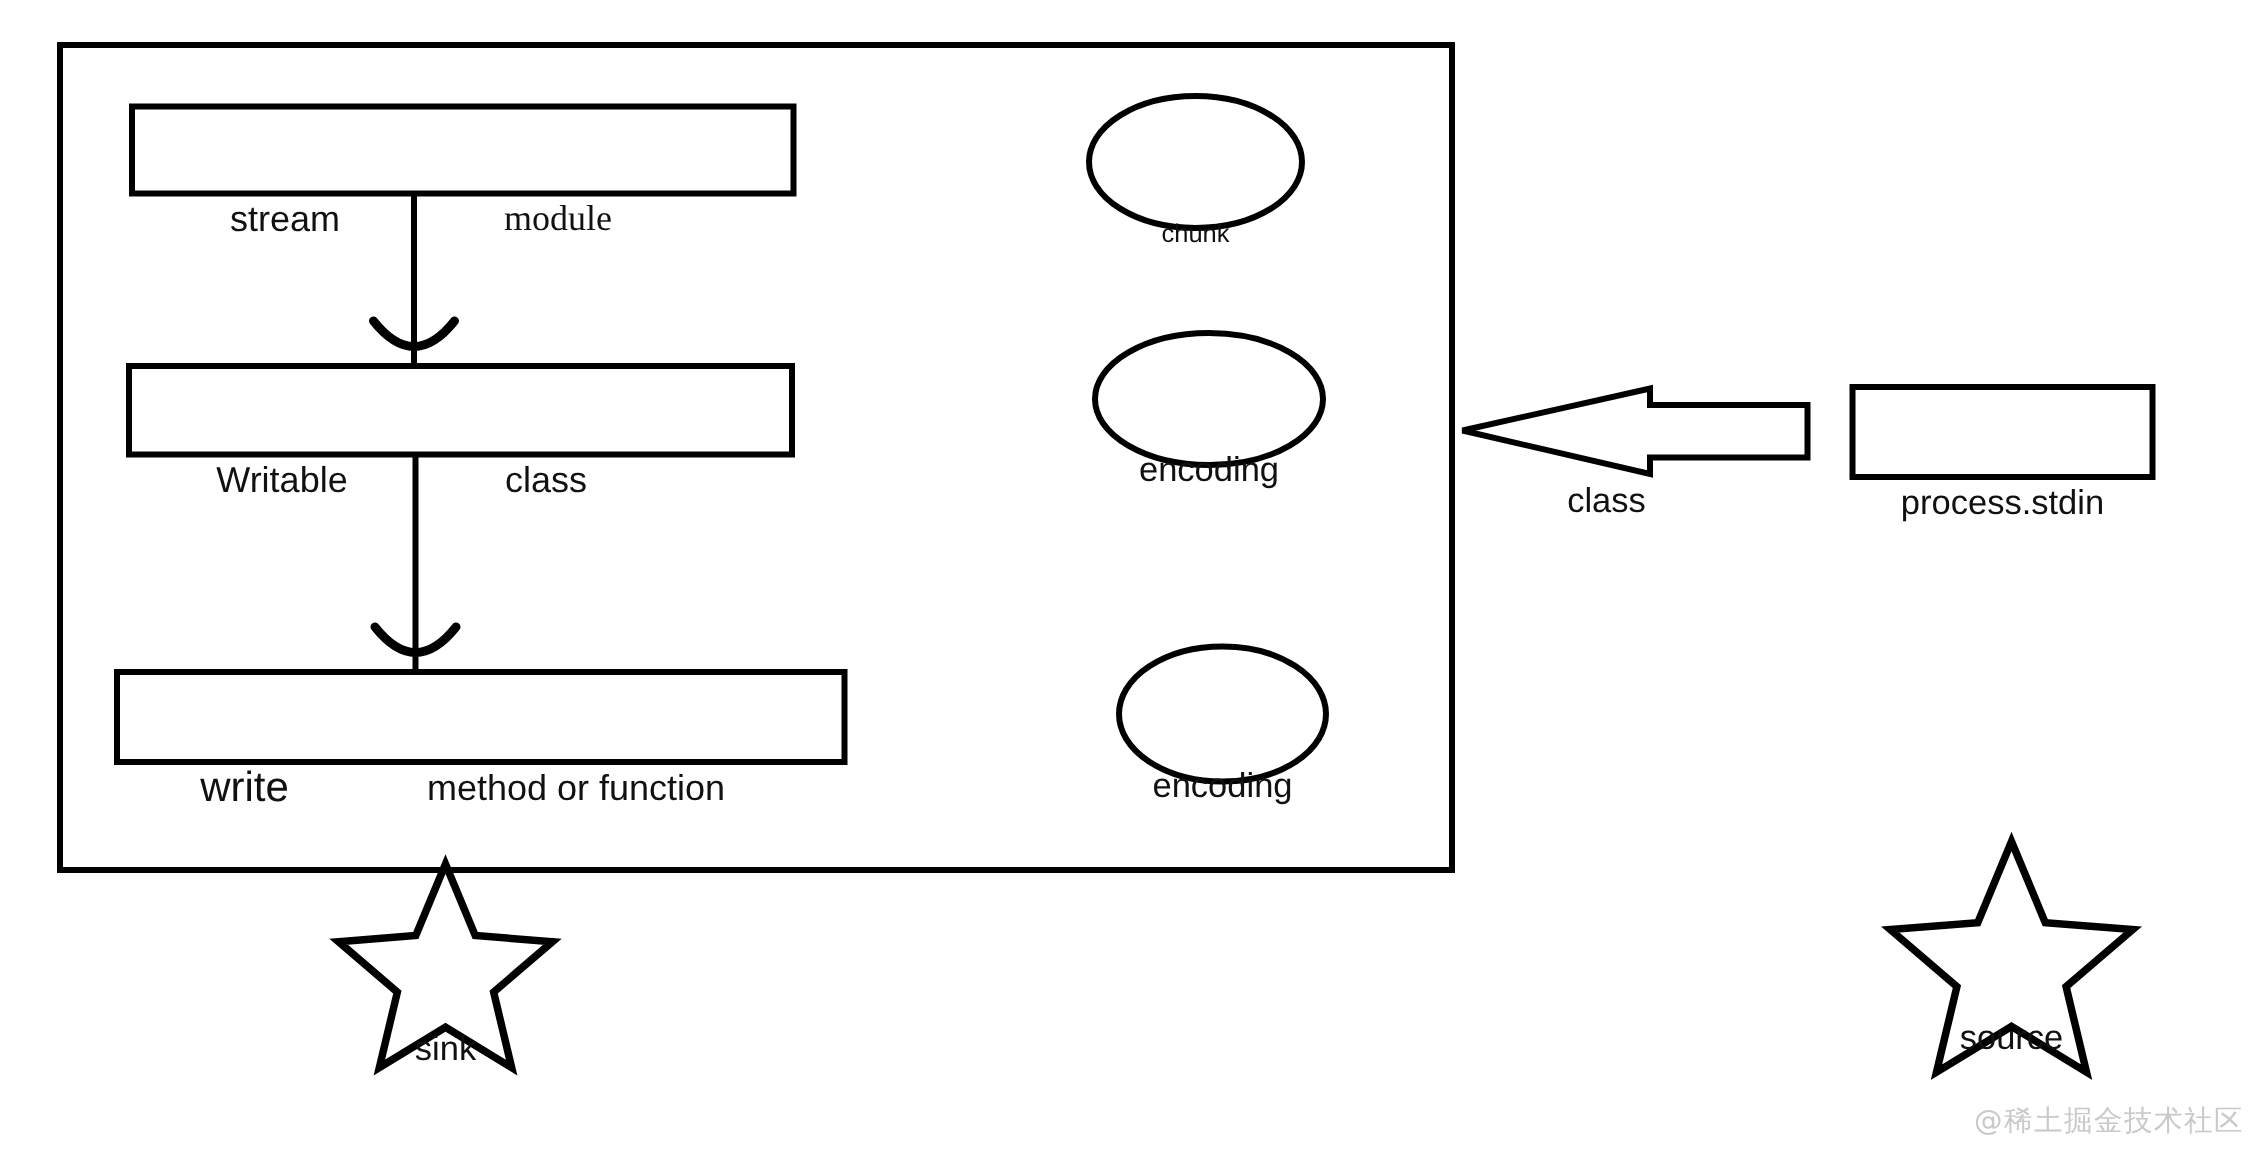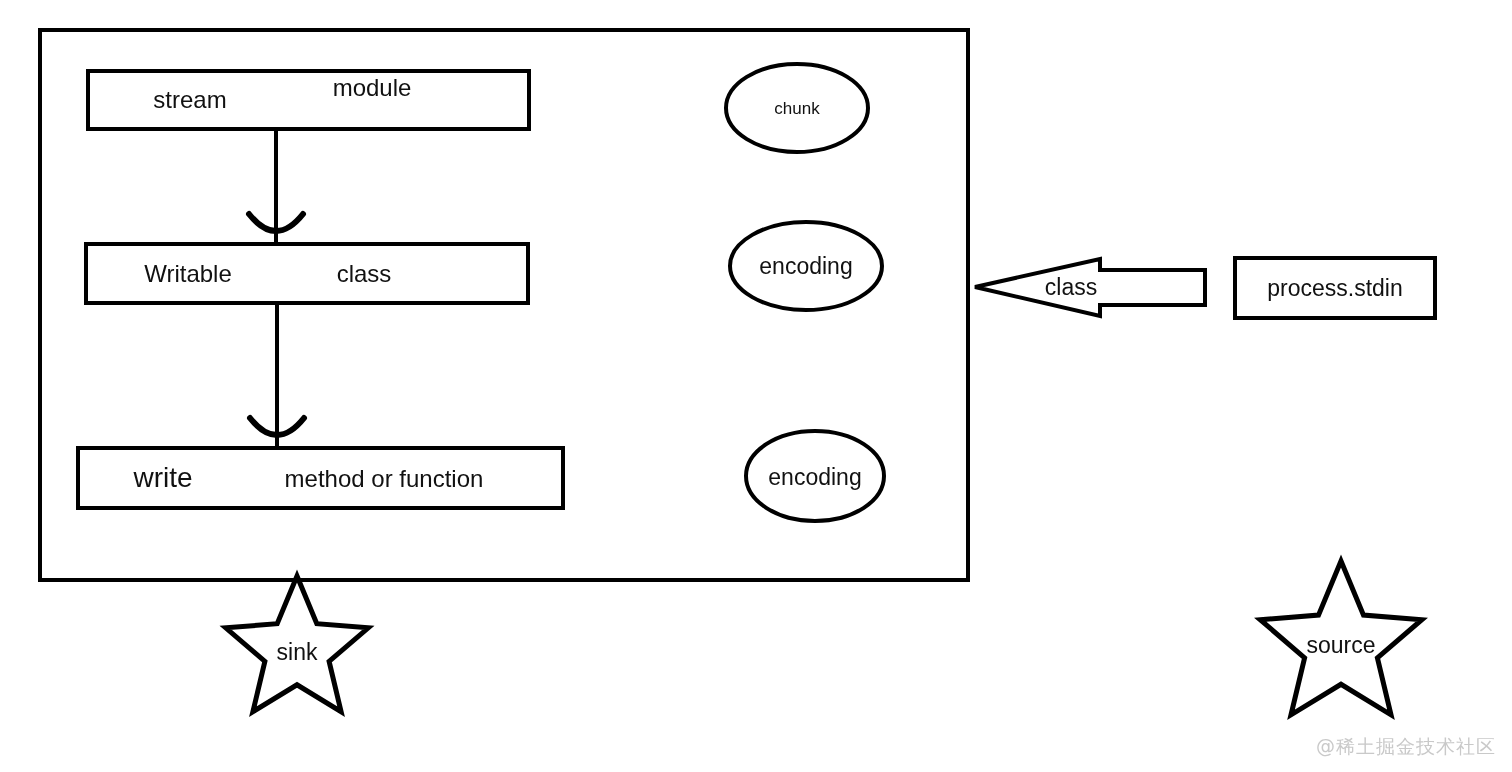--- a/index.html
+++ b/index.html
@@ -24,20 +24,21 @@
   }
   .lbl {
     position: absolute;
     white-space: nowrap;
     color: #111111;
     font-family: "Liberation Sans", sans-serif;
     font-weight: 400;
   }
   .lbl-center {
     transform: translate(-50%, -50%);
+    margin-top: 47px;
   }
   #watermark {
     position: absolute;
     right: 16px;
     bottom: 12px;
     font-size: 19px;
     color: #c9c9c9;
     font-family: "DejaVu Sans", sans-serif;
     letter-spacing: 1px;
     white-space: nowrap;
@@ -73,21 +74,21 @@
   <polygon id="svg-pipe-arrow" points="975,287 1100,259 1100,270 1205,270 1205,305 1100,305 1100,316" fill="#ffffff" stroke="#000000" stroke-width="4" stroke-linejoin="miter"></polygon>
 
   <rect id="svg-stdin-box" x="1235" y="258" width="200" height="60" fill="#ffffff" stroke="#000000" stroke-width="4"></rect>
 
   <polygon id="svg-star-0" points="297.0,576.0 316.8,623.7 368.3,627.8 329.1,661.4 341.1,711.7 297.0,684.8 252.9,711.7 264.9,661.4 225.7,627.8 277.2,623.7" fill="#ffffff" stroke="#000000" stroke-width="5" stroke-linejoin="miter"></polygon>
 
   <polygon id="svg-star-1" points="1341.0,561.0 1363.5,615.1 1421.8,619.7 1377.4,657.8 1391.0,714.8 1341.0,684.3 1291.0,714.8 1304.6,657.8 1260.2,619.7 1318.5,615.1" fill="#ffffff" stroke="#000000" stroke-width="5" stroke-linejoin="miter"></polygon>
 </svg>
 
 <div class="lbl lbl-center" style="left:190px; top:100px; font-size:24px;">stream</div>
-<div class="lbl lbl-center" style="left:372px; top:88px; font-size:24px;">module</div>
+<div class="lbl lbl-center" style="left:372px; top:100px; font-size:24px;font-family:Liberation Serif, serif;">module</div>
 
 <div class="lbl lbl-center" style="left:188px; top:274px; font-size:24px;">Writable</div>
 <div class="lbl lbl-center" style="left:364px; top:274px; font-size:24px;">class</div>
 
 <div class="lbl lbl-center" style="left:163px; top:478px; font-size:28px;">write</div>
 <div class="lbl lbl-center" style="left:384px; top:479px; font-size:24px;">method or function</div>
 
 <div class="lbl lbl-center" style="left:797px; top:109px; font-size:17px;text-align:right;">chunk</div>
 <div class="lbl lbl-center" style="left:806px; top:266px; font-size:23px;">encoding</div>
 <div class="lbl lbl-center" style="left:815px; top:477px; font-size:23px;">encoding</div>

